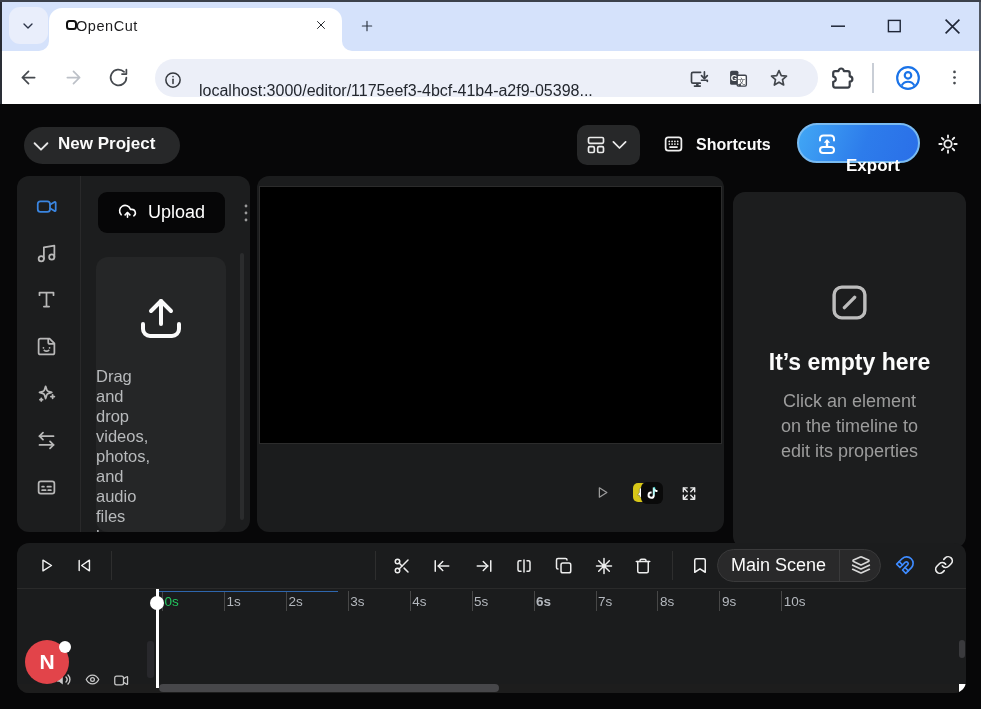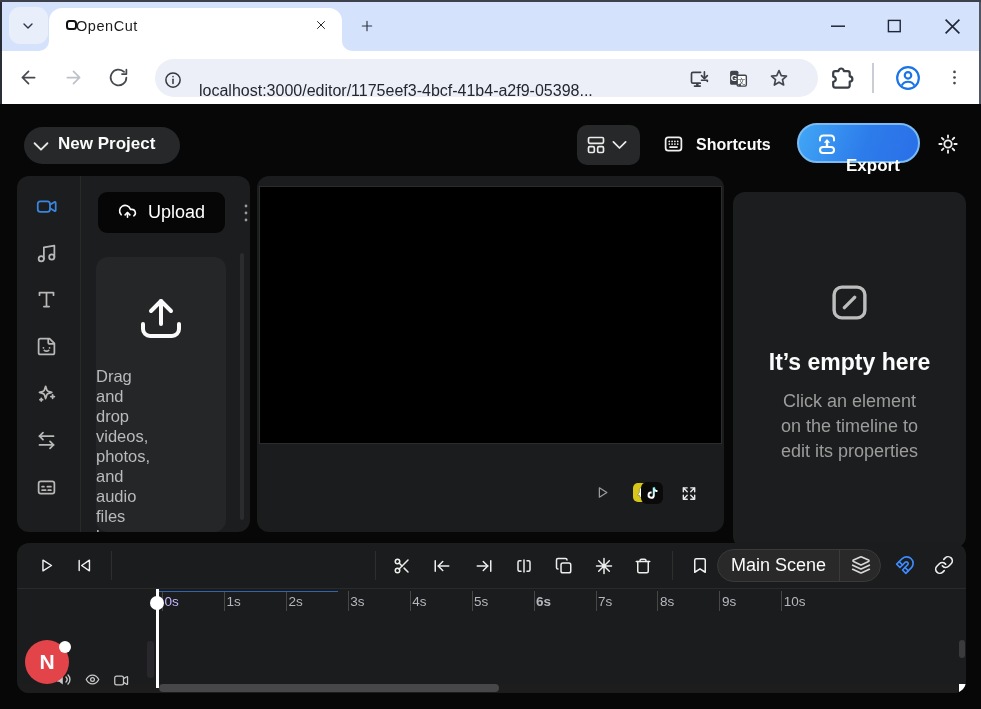--- a/index.html
+++ b/index.html
@@ -282,21 +282,21 @@
           <path class="ic" d="m6 15-4-4 6.75-6.77a7.79 7.79 0 0 1 11 11L13 22l-4-4 6.39-6.36a2.14 2.14 0 0 0-3-3L6 15"></path>
           <path class="ic" d="m5 8 4 4"></path>
           <path class="ic" d="m12 15 4 4"></path>
         </svg>
       <svg class="abs" style="left:917px;top:12px;color:#ededed" width="20" height="20" viewBox="0 0 24 24">
           <path class="ic" d="M10 13a5 5 0 0 0 7.54.54l3-3a5 5 0 0 0-7.07-7.07l-1.72 1.71"></path>
           <path class="ic" d="M14 11a5 5 0 0 0-7.54-.54l-3 3a5 5 0 0 0 7.07 7.07l1.71-1.71"></path>
         </svg>
       <div class="abs" id="ticks" style="left:0;top:0;">
           <div class="abs" style="left:145.0px;top:48px;width:1px;height:20px;background:#474747;"></div>
-          <div class="abs" style="left:147.5px;top:51px;font-size:13.5px;font-weight:500;color:#c4b5fd;">0s</div>
+          <div class="abs" style="left:147.5px;top:51px;font-size:13.5px;font-weight:500;color:#22c55e;">0s</div>
           <div class="abs" style="left:206.9px;top:48px;width:1px;height:20px;background:#474747;"></div>
           <div class="abs" style="left:209.4px;top:51px;font-size:13.5px;font-weight:500;color:#b4b8be;">1s</div>
           <div class="abs" style="left:268.9px;top:48px;width:1px;height:20px;background:#474747;"></div>
           <div class="abs" style="left:271.4px;top:51px;font-size:13.5px;font-weight:500;color:#b4b8be;">2s</div>
           <div class="abs" style="left:330.8px;top:48px;width:1px;height:20px;background:#474747;"></div>
           <div class="abs" style="left:333.3px;top:51px;font-size:13.5px;font-weight:500;color:#b4b8be;">3s</div>
           <div class="abs" style="left:392.7px;top:48px;width:1px;height:20px;background:#474747;"></div>
           <div class="abs" style="left:395.2px;top:51px;font-size:13.5px;font-weight:500;color:#b4b8be;">4s</div>
           <div class="abs" style="left:454.6px;top:48px;width:1px;height:20px;background:#474747;"></div>
           <div class="abs" style="left:457.1px;top:51px;font-size:13.5px;font-weight:500;color:#b4b8be;">5s</div>

